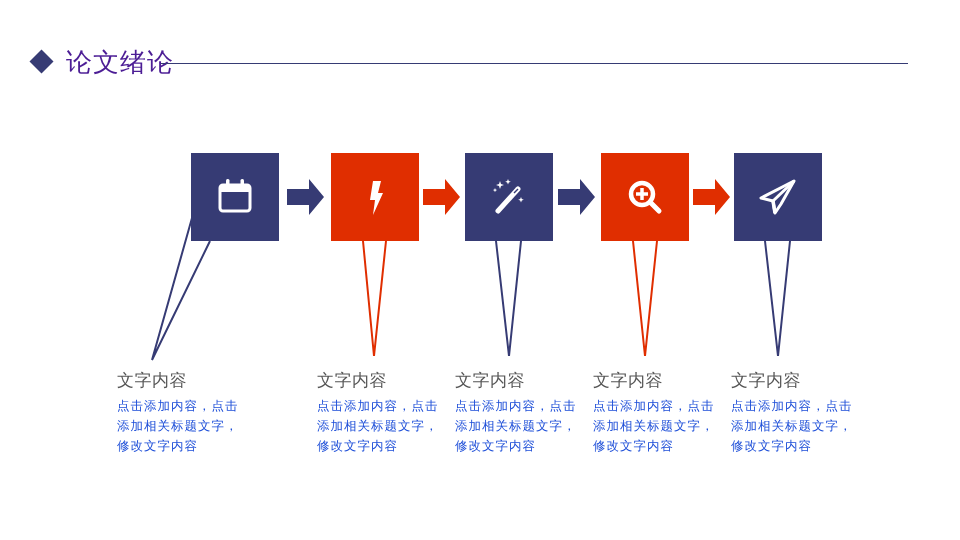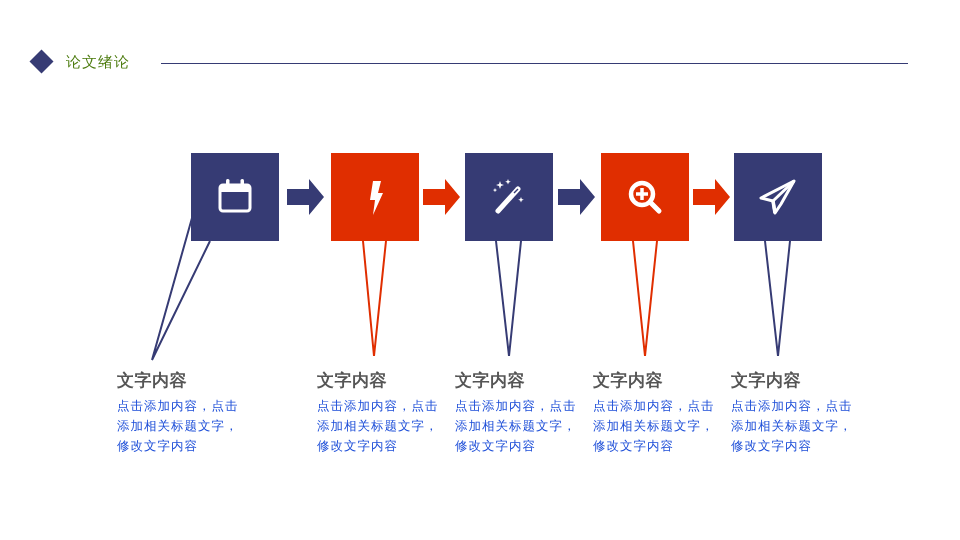--- a/index.html
+++ b/index.html
@@ -1,25 +1,25 @@
 <!DOCTYPE html>
 <html><head>
 <meta charset="utf-8">
 <style>
   html,body{margin:0;padding:0;}
   body{width:960px;height:540px;background:#ffffff;position:relative;overflow:hidden;font-family:"DejaVu Sans","Liberation Sans",sans-serif;}
   .hdr-diamond{position:absolute;left:33px;top:53px;width:17px;height:17px;background:#363b74;transform:rotate(45deg);}
-  .hdr-title{position:absolute;left:66px;top:50px;font-family:"DejaVu Serif","Liberation Serif",serif;font-size:15px;color:#4d7c0f;letter-spacing:1px;line-height:24px;}
+  .hdr-title{position:absolute;left:66px;top:50px;font-family:"DejaVu Serif","Liberation Serif",serif;font-size:26px;color:#4c1d95;letter-spacing:1px;line-height:24px;}
   .hdr-line{position:absolute;left:161px;top:63px;width:747px;height:1px;background:#363b74;}
   .box{position:absolute;top:153px;width:88px;height:88px;display:flex;align-items:center;justify-content:center;}
   .box svg{width:48px;height:48px;}
   .arrow{position:absolute;top:178px;width:38px;height:38px;}
   .connectors{position:absolute;left:0;top:0;width:960px;height:540px;pointer-events:none;}
   .item{position:absolute;top:368px;width:150px;}
-  .item-title{font-size:17px;font-weight:bold;color:#555;line-height:24px;letter-spacing:0.5px;}
+  .item-title{font-size:17px;font-weight:normal;color:#555;line-height:24px;letter-spacing:0.5px;}
   .item-desc{font-size:12.5px;color:#1d4ed8;line-height:20px;margin-top:4px;letter-spacing:1px;}
 </style>
 </head>
 <body>
 
 <div class="hdr-diamond"></div>
 <div class="hdr-title">论文绪论</div>
 <div class="hdr-line"></div>
 
 <svg class="connectors" viewBox="0 0 960 540">

